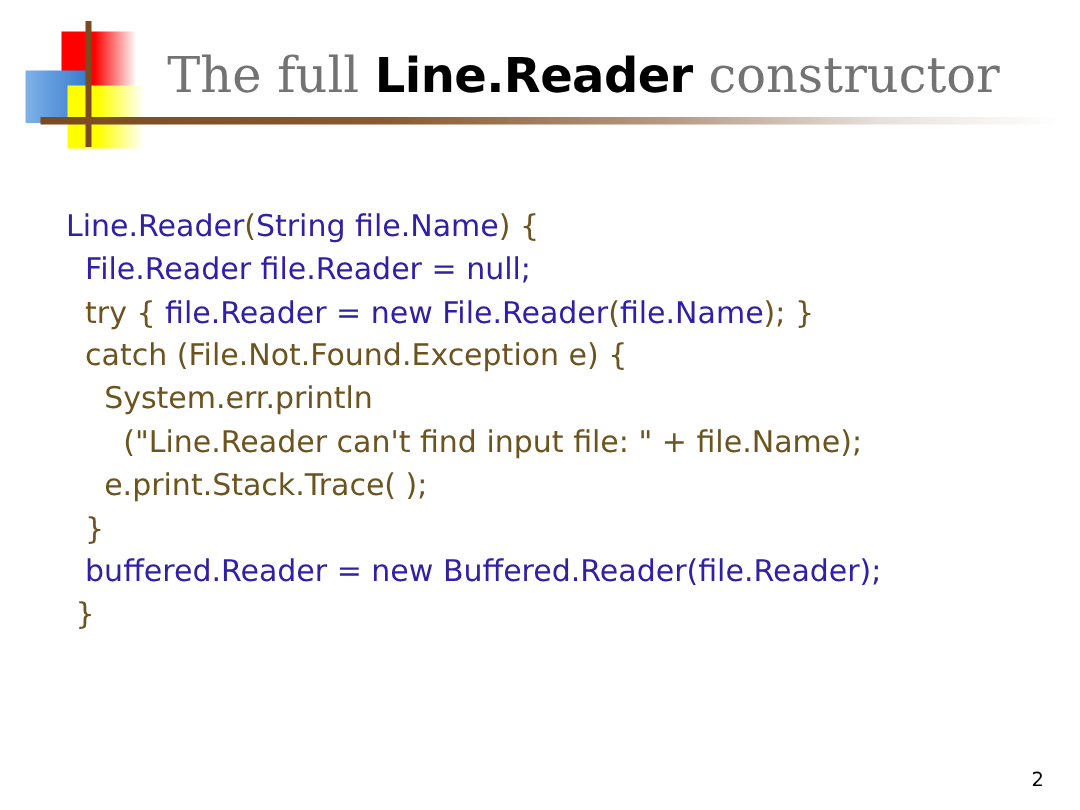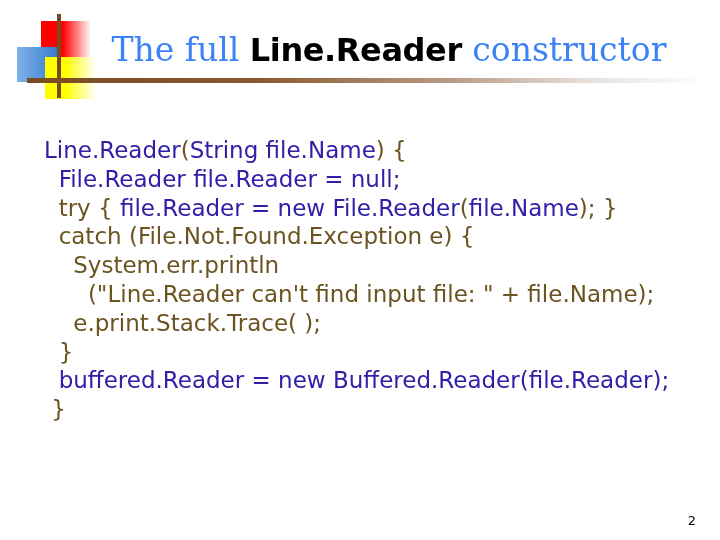--- a/index.html
+++ b/index.html
@@ -80,39 +80,39 @@
     white-space: nowrap;
   }
   #title-line {
     display: inline-block;
     padding-left: 58px;
     line-height: 52px;
   }
   .title-serif {
     font-family: "DejaVu Serif", serif;
     font-size: 33px;
-    color: #3b82f6;
+    color: #737373;
     letter-spacing: 0px;
   }
   .title-sans {
     font-family: "DejaVu Sans", sans-serif;
     font-size: 32px;
     font-weight: bold;
     color: #000000;
     letter-spacing: -0.4px;
   }
 
   
   #code-body {
     position: absolute;
     left: 44px;
     top: 136px;
     width: 640px;
     font-family: "DejaVu Sans", sans-serif;
-    font-size: 23px;
+    font-size: 20px;
     line-height: 28.8px;
     white-space: pre;
   }
   .code-line {
     white-space: pre;
   }
   .c-blue { color: #3020A8; }
   .c-olive { color: #6B5420; }
 
   

